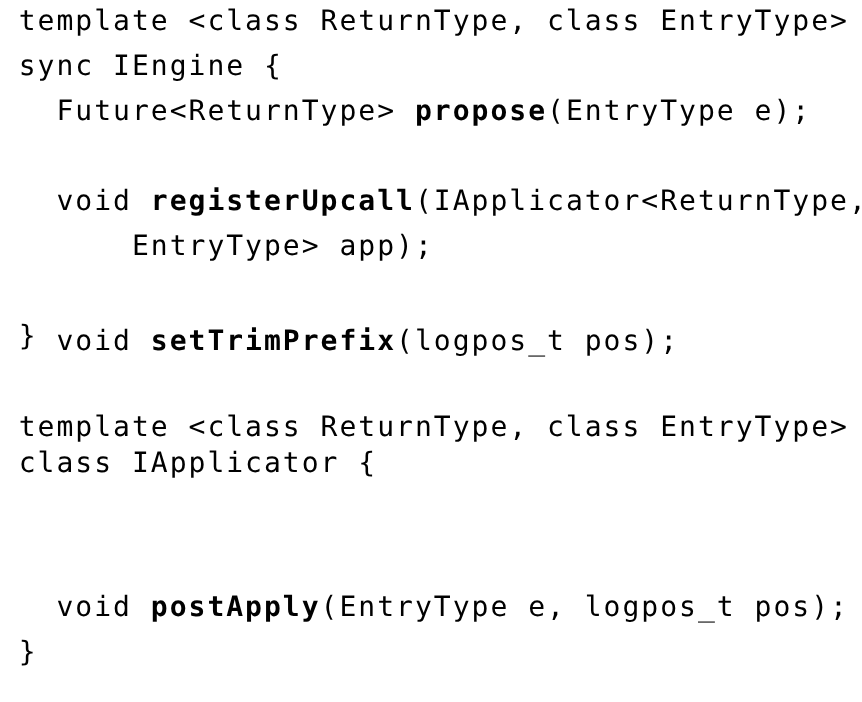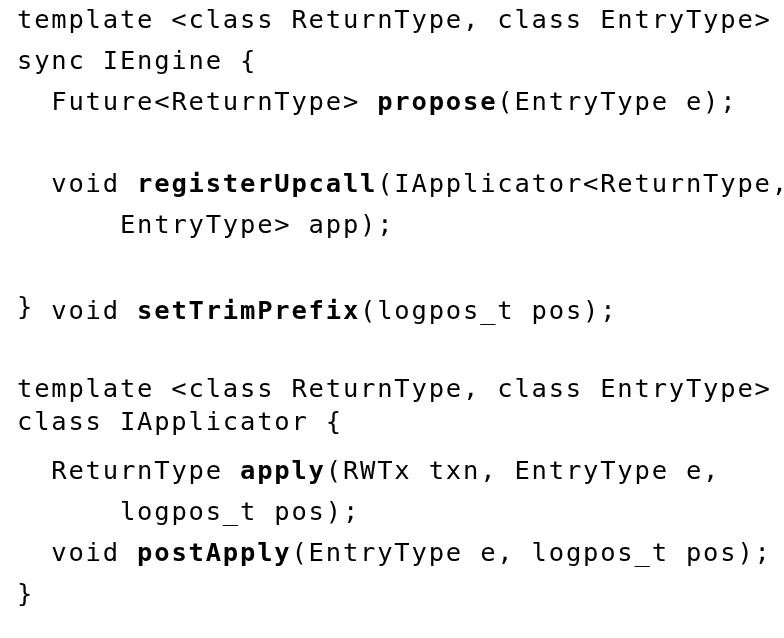--- a/index.html
+++ b/index.html
@@ -57,17 +57,15 @@
     <div class="code-line" style="top: 2px;"><span class="kw">template &lt;class ReturnType, class EntryType&gt;</span></div>
     <div class="code-line" style="top: 43px;"><span class="kw">sync IEngine {</span></div>
     <div class="code-line" style="top: 84px;"><span class="ind">  </span><span class="kw">Future&lt;ReturnType&gt; </span><span class="fn">propose</span><span class="kw">(EntryType e);</span></div>
     <div class="code-line" style="top: 166px;"><span class="ind">  </span><span class="kw">void </span><span class="fn">registerUpcall</span><span class="kw">(IApplicator&lt;ReturnType,</span></div>
     <div class="code-line" style="top: 207px;"><span class="ind">      </span><span class="kw">EntryType&gt; app);</span></div>
     <div class="code-line" style="top: 248px; margin-top: 45px;"><span class="ind">  </span><span class="kw">void </span><span class="fn">setTrimPrefix</span><span class="kw">(logpos_t pos);</span></div>
     <div class="code-line" style="top: 289px;"><span class="kw">}</span></div>
     <div class="code-line blank-line" style="top: 330px;">&nbsp;</div>
     <div class="code-line" style="top: 371px;"><span class="kw">template &lt;class ReturnType, class EntryType&gt;</span></div>
     <div class="code-line" style="top: 404px;"><span class="kw">class IApplicator {</span></div>
-    <div class="code-line" style="top: 453px;"><span class="ind">  </span><span class="kw">ReturnType </span><span class="fn">apply</span><span class="kw">(RWTx txn, EntryType e,</span></div>
-    <div class="code-line" style="top: 494px;"><span class="ind">      </span><span class="kw">logpos_t pos);</span></div>
     <div class="code-line" style="top: 535px; text-align: center;"><span class="ind">  </span><span class="kw">void </span><span class="fn">postApply</span><span class="kw">(EntryType e, logpos_t pos);</span></div>
     <div class="code-line" style="top: 576px;"><span class="kw">}</span></div>
   </div>
 
 </body></html>

